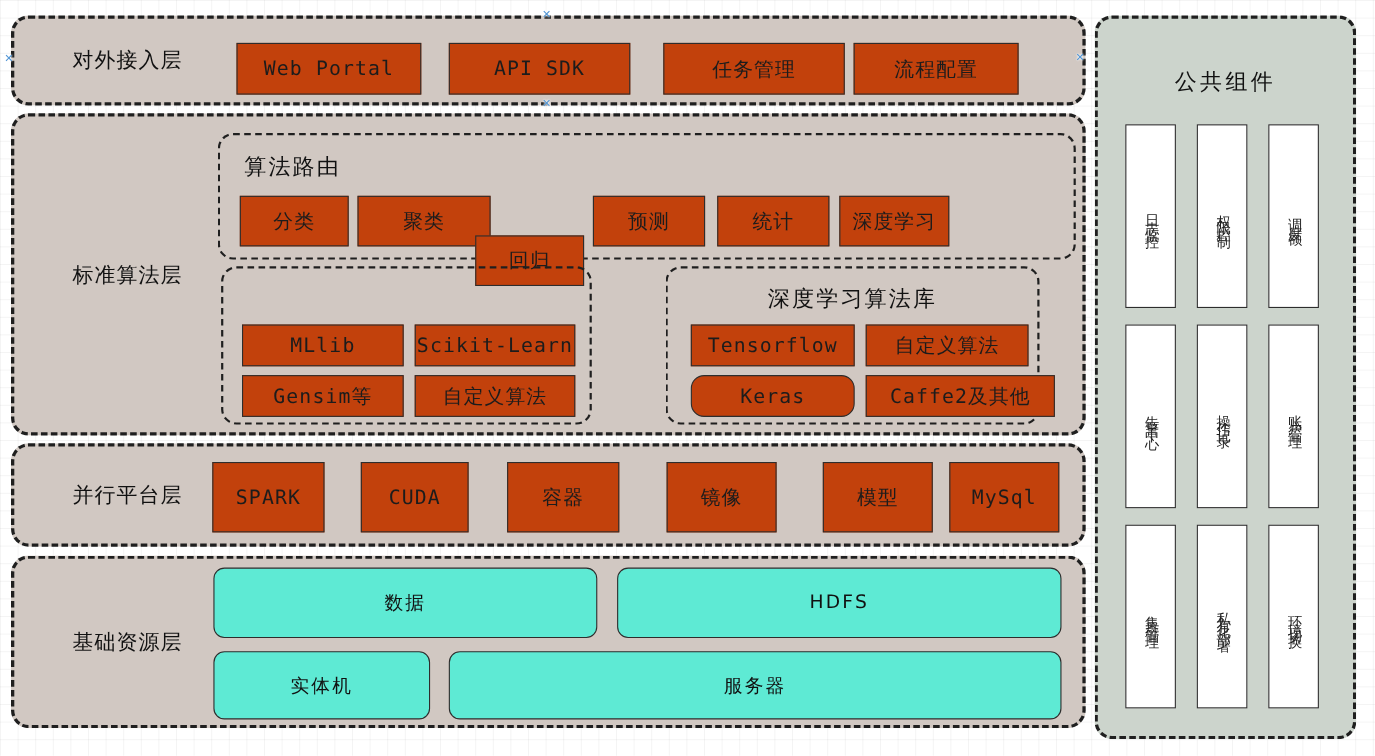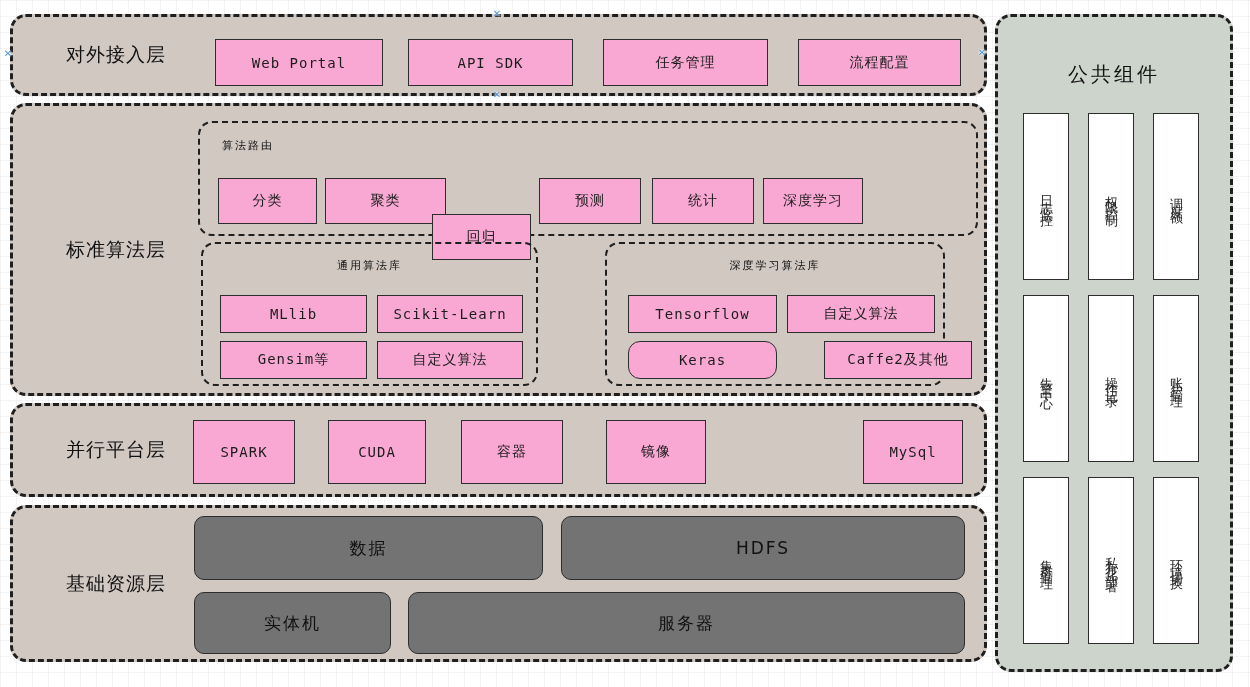--- a/index.html
+++ b/index.html
@@ -26,44 +26,44 @@
     left:38px; width:130px;
     top:50%; transform:translateY(-50%);
     text-align:center;
     font-size:19px;
     letter-spacing:1px;
     color:#111;
     white-space:nowrap;
   }
   .gbox {
     position:absolute;
-    background:#f9a8d4;
+    background:#c2410c;
     border:1px solid #2d2d2d;
     display:flex; align-items:center; justify-content:center;
     font-family:"DejaVu Sans Mono", monospace;
-    font-size:14px;
+    font-size:18px;
     letter-spacing:1px;
     color:#1c1c1c;
     text-align:center;
   }
   .sub {
     position:absolute;
     border:2.5px dashed #1f1f1f;
     border-radius:14px;
   }
   .sub-title {
     position:absolute;
-    font-size:11px;
+    font-size:20px;
     letter-spacing:2px;
     color:#111;
     white-space:nowrap;
   }
   .bbox {
     position:absolute;
-    background:#737373;
+    background:#5eead4;
     border:1.5px solid #2d2d2d;
     border-radius:10px;
     display:flex; align-items:center; justify-content:center;
     font-size:17px;
     letter-spacing:2px;
     color:#111;
   }
   .side-panel {
     position:absolute;
     left:995px; top:14px; width:238px; height:658px;
@@ -112,21 +112,21 @@
   }
 </style>
 </head>
 <body>
 
 <div class="layer" style="left:10px; top:14px; width:977px; height:82px;">
   <div class="layer-label">对外接入层</div>
   <div class="gbox" style="left:202px; top:22px; width:168px; height:47px;">Web Portal</div>
   <div class="gbox" style="left:395px; top:22px; width:165px; height:47px;">API SDK</div>
   <div class="gbox" style="left:590px; top:22px; width:165px; height:47px;">任务管理</div>
-  <div class="gbox" style="left:785px; top:22px; width:163px; height:47px;">流程配置</div>
+  <div class="gbox" style="left:763px; top:22px; width:150px; height:47px;">流程配置</div>
 </div>
 
 <div class="handle" style="left:491px; top:8px;">✕</div>
 <div class="handle" style="left:2px;   top:48px;">✕</div>
 <div class="handle" style="left:976px; top:47px;">✕</div>
 <div class="handle" style="left:491px; top:89px;">✕</div>
 
 <div class="layer" style="left:10px; top:103px; width:977px; height:293px;">
   <div class="layer-label">标准算法层</div>
 
@@ -134,42 +134,42 @@
     <div class="sub-title" style="left:22px; top:15px;">算法路由</div>
     <div class="gbox" style="left:18px;  top:55px; width:99px; height:46px;">分类</div>
     <div class="gbox" style="left:125px; top:55px; width:121px; height:46px;">聚类</div>
     <div class="gbox" style="left:232px; top:55px; width:99px; height:46px;margin-top:36px;">回归</div>
     <div class="gbox" style="left:339px; top:55px; width:102px; height:46px;">预测</div>
     <div class="gbox" style="left:452px; top:55px; width:102px; height:46px;">统计</div>
     <div class="gbox" style="left:563px; top:55px; width:100px; height:46px;">深度学习</div>
   </div>
 
   <div class="sub" style="left:188px; top:136px; width:337px; height:144px;">
-    <div class="sub-title" style="left:0; right:0; top:14px; text-align:center;">通用算法库</div>
     <div class="gbox" style="left:17px;  top:51px; width:147px; height:38px;">MLlib</div>
     <div class="gbox" style="left:174px; top:51px; width:146px; height:38px;">Scikit-Learn</div>
     <div class="gbox" style="left:17px;  top:97px; width:147px; height:38px;">Gensim等</div>
     <div class="gbox" style="left:174px; top:97px; width:146px; height:38px;">自定义算法</div>
   </div>
 
   <div class="sub" style="left:592px; top:136px; width:340px; height:144px;">
     <div class="sub-title" style="left:0; right:0; top:14px; text-align:center;">深度学习算法库</div>
     <div class="gbox" style="left:21px;  top:51px; width:149px; height:38px;">Tensorflow</div>
     <div class="gbox" style="left:180px; top:51px; width:148px; height:38px;">自定义算法</div>
     <div class="gbox" style="left:21px;  top:97px; width:149px; height:38px;border-radius:12px;">Keras</div>
-    <div class="gbox" style="left:180px; top:97px; width:148px; height:38px;margin-left:37px;">Caffe2及其他</div>
+    <div class="gbox" style="left:180px; top:97px; width:172px; height:38px;">Caffe2及其他</div>
   </div>
 </div>
 
 <div class="layer" style="left:10px; top:403px; width:977px; height:94px;">
   <div class="layer-label">并行平台层</div>
   <div class="gbox" style="left:180px; top:14px; width:102px; height:64px;">SPARK</div>
   <div class="gbox" style="left:315px; top:14px; width:98px;  height:64px;">CUDA</div>
   <div class="gbox" style="left:448px; top:14px; width:102px; height:64px;">容器</div>
   <div class="gbox" style="left:593px; top:14px; width:100px; height:64px;">镜像</div>
+  <div class="gbox" style="left:735px; top:14px; width:100px; height:64px;">模型</div>
   <div class="gbox" style="left:850px; top:14px; width:100px; height:64px;">MySql</div>
 </div>
 
 <div class="layer" style="left:10px; top:505px; width:977px; height:157px;">
   <div class="layer-label">基础资源层</div>
   <div class="bbox" style="left:181px; top:8px;  width:349px; height:64px;">数据</div>
   <div class="bbox" style="left:548px; top:8px;  width:404px; height:64px;">HDFS</div>
   <div class="bbox" style="left:181px; top:84px; width:197px; height:62px;">实体机</div>
   <div class="bbox" style="left:395px; top:84px; width:557px; height:62px;">服务器</div>
 </div>

